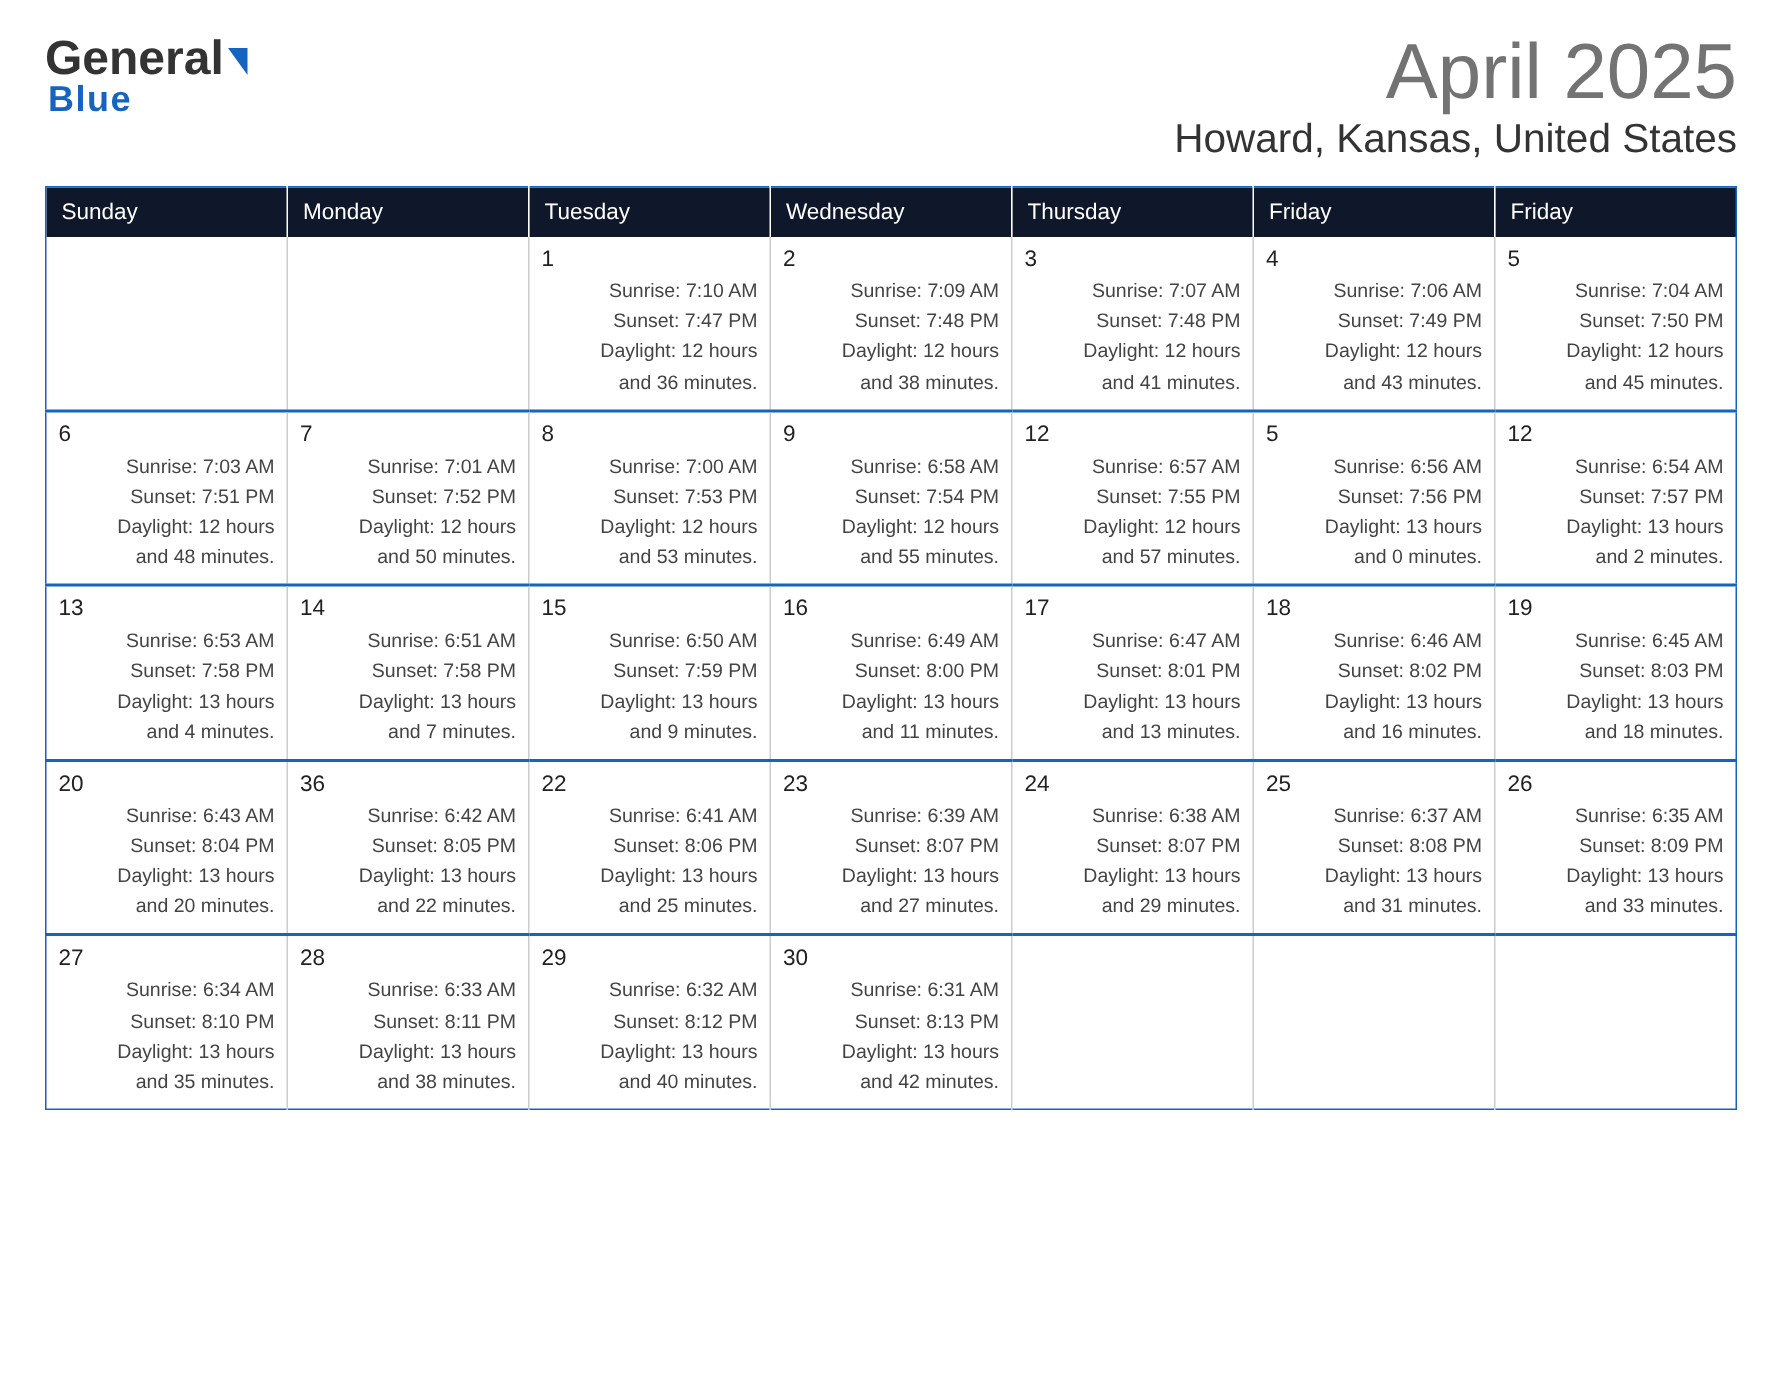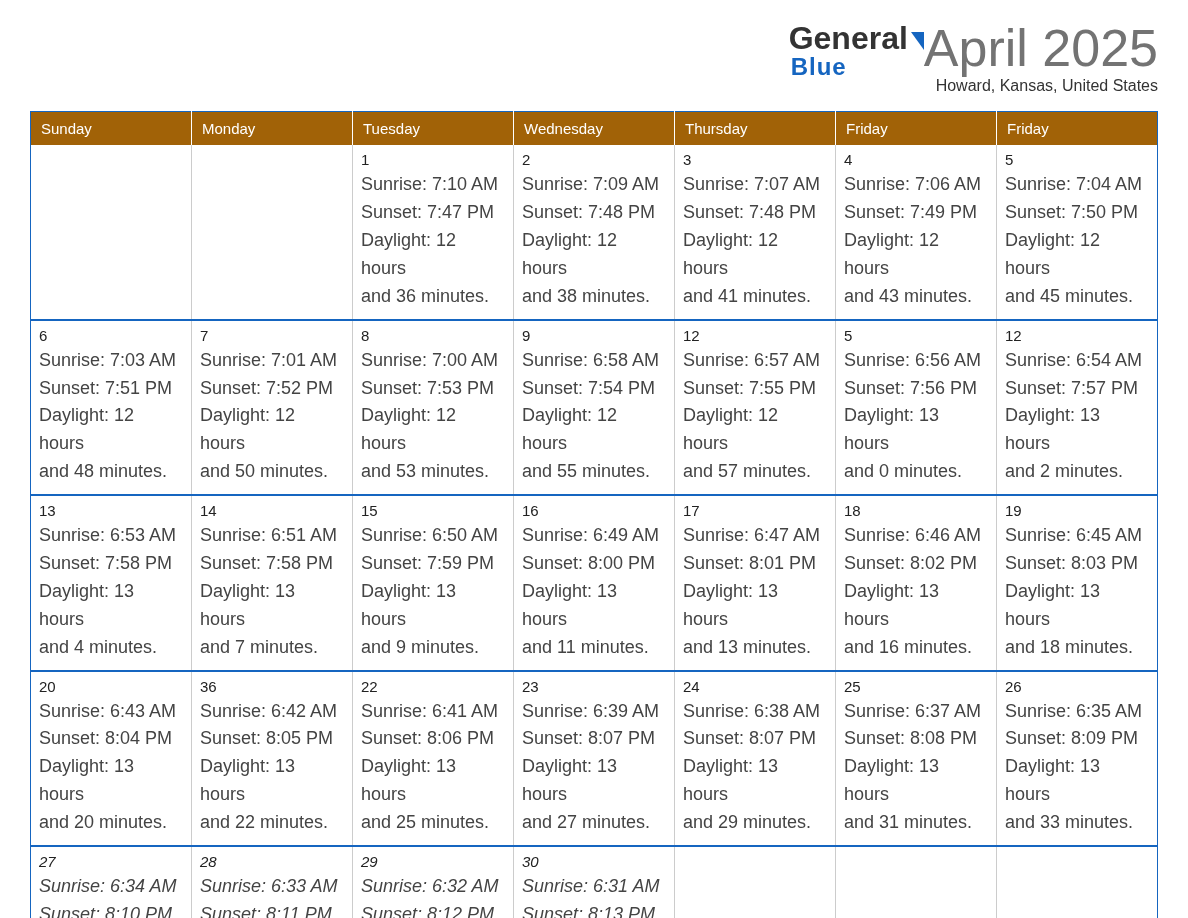--- a/index.html
+++ b/index.html
@@ -8,52 +8,52 @@
       background: #fff;
       color: #333;
       width: 1188px;
       min-height: 918px;
       padding: 20px 30px;
     }
 
     
     .header {
       display: flex;
-      justify-content: flex-end;
+      justify-content: space-between;
       align-items: flex-start;
       margin-bottom: 16px;
     }
     .logo {
       display: flex;
       flex-direction: column;
       align-items: flex-start;
     }
     .title-block {
       text-align: right;
     }
     .main-title {
       font-size: 52px;
       font-weight: 400;
       color: #737373;
       line-height: 1.1;
     }
     .subtitle {
-      font-size: 16px;
+      font-size: 27px;
       color: #333;
       font-weight: 400;
     }
 
     
     .calendar {
       width: 100%;
       border-collapse: collapse;
       border: 1px solid #1565c0;
     }
     .calendar thead tr th {
-      background-color: #a16207;
+      background-color: #0f172a;
       color: #fff;
       font-size: 15px;
       font-weight: normal;
       padding: 8px 10px;
       text-align: left;
       border-right: 1px solid #fff;
     }
     .calendar thead tr th:last-child {
       border-right: none;
     }
@@ -65,33 +65,33 @@
       border-bottom: 2px solid #1565c0;
       font-size: 12.5px;
       color: #333;
       min-height: 90px;
     }
     .calendar tbody tr td:last-child {
       border-right: none;
     }
     .calendar tbody tr:last-child td {
       border-bottom: none;
-      font-style: italic;
     }
     .day-num {
       font-size: 15px;
       font-weight: normal;
       margin-bottom: 3px;
       display: block;
       color: #222;
     }
     .day-detail {
-      font-size: 18px;
+      font-size: 13px;
       color: #444;
       line-height: 1.55;
+      text-align: right;
     }
     td.empty {
       background: #fff;
     }
   </style>
 </head>
 <body>
 
 <div class="header">
   <div class="logo">

